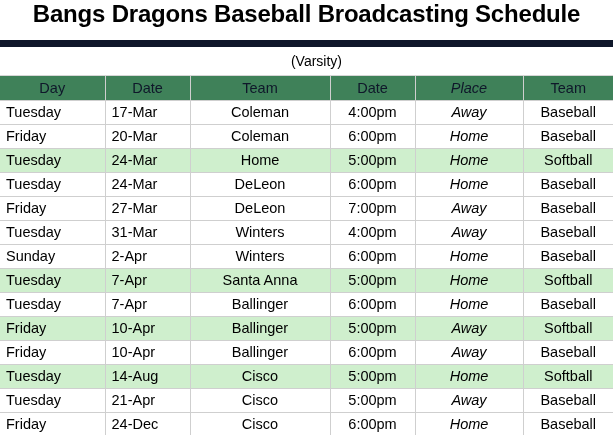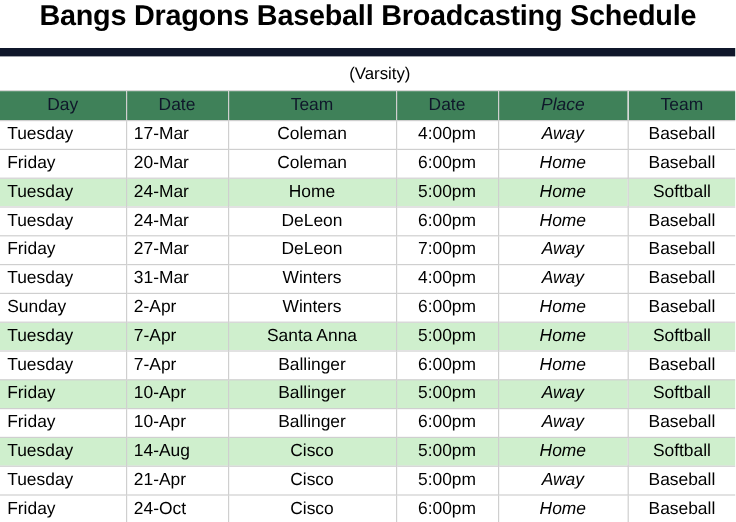--- a/index.html
+++ b/index.html
@@ -208,21 +208,21 @@
         <tr>
           <td class="col-day">Tuesday</td>
           <td class="col-date">21-Apr</td>
           <td class="col-team">Cisco</td>
           <td class="col-time">5:00pm</td>
           <td class="col-place">Away</td>
           <td class="col-type">Baseball</td>
         </tr>
         <tr>
           <td class="col-day">Friday</td>
-          <td class="col-date">24-Oct</td>
+          <td class="col-date">24-Dec</td>
           <td class="col-team">Cisco</td>
           <td class="col-time">6:00pm</td>
           <td class="col-place">Home</td>
           <td class="col-type">Baseball</td>
         </tr>
       </tbody>
   </table>
 
 </div>
 

